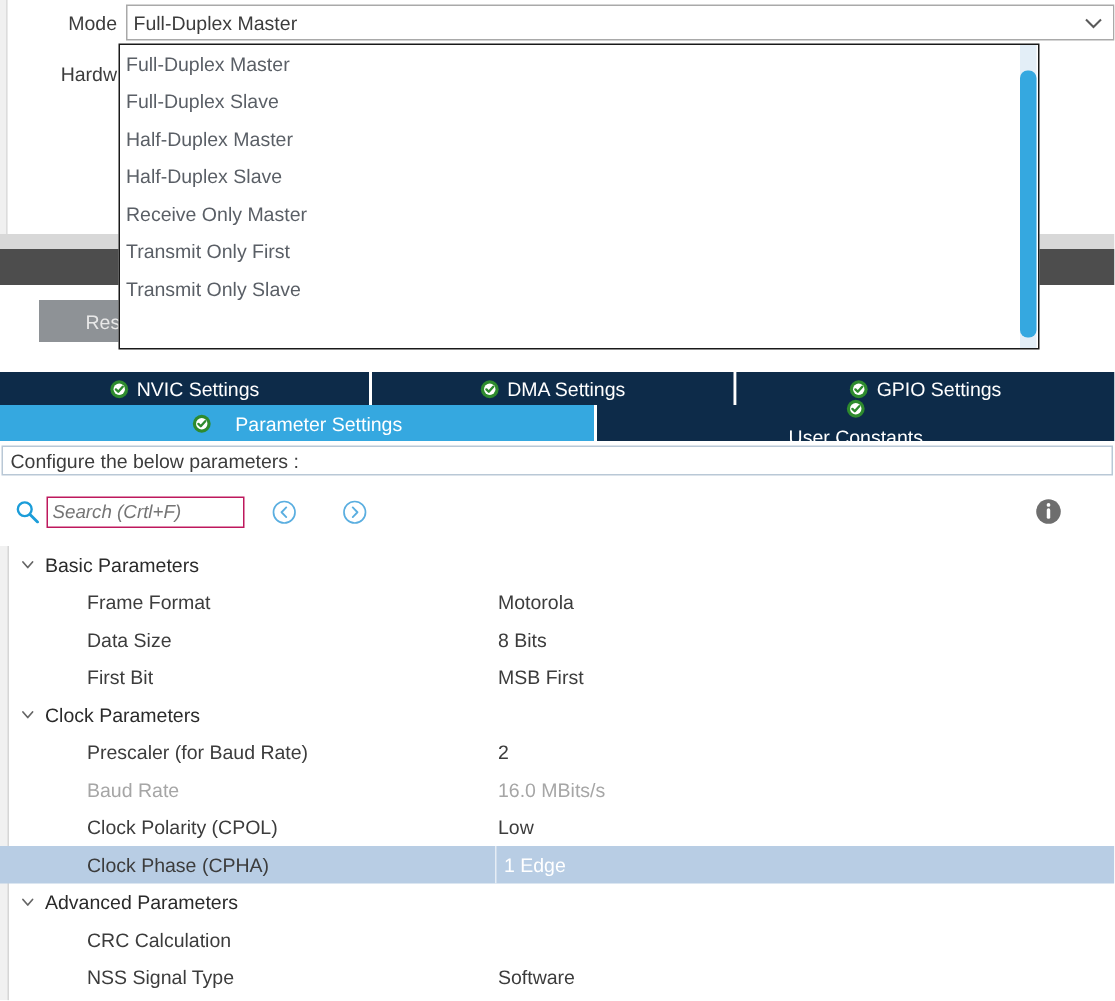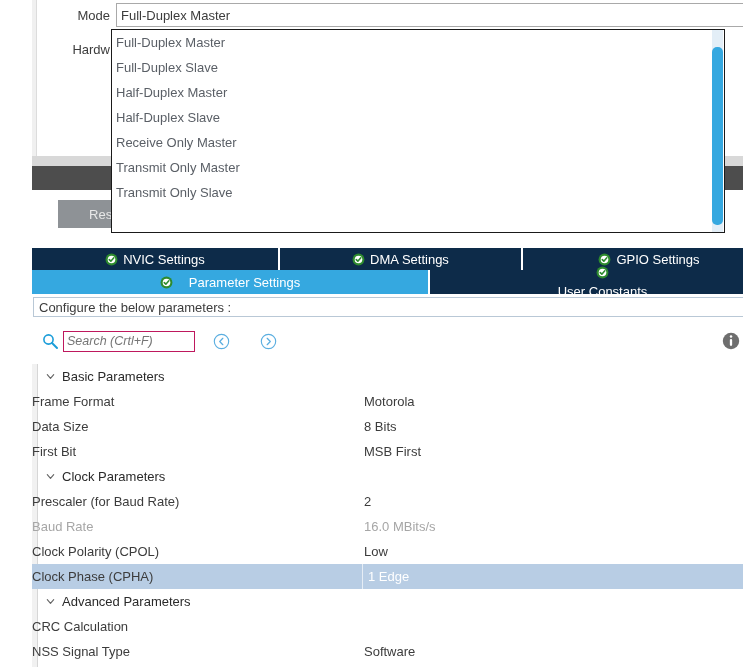--- a/index.html
+++ b/index.html
@@ -11,21 +11,21 @@
     width: 743px;
     height: 667px;
     overflow: hidden;
     font-family: "Liberation Sans", sans-serif;
     font-size: 13px;
     color: #3c3c3c;
     position: relative;
   }
 
   
-  #root { position: absolute; inset: 0; background: #ffffff; margin-left: 32px; }
+  #root { position: absolute; inset: 0; background: #ffffff; }
 
   .panel-edge-left {
     position: absolute; left: 0; top: 0; width: 4px; height: 156px;
     background: #f0f0f0; border-right: 1px solid #dcdcdc;
   }
 
   
   .form-row { position: absolute; display: flex; align-items: center; }
   #mode-row  { left: 0; top: 2px;  width: 743px; height: 26px; }
   #hw-row    { left: 0; top: 36px; width: 743px; height: 26px; }
@@ -191,21 +191,21 @@
   .twisty {
     width: 24px; display: flex; align-items: center; justify-content: center;
     margin-left: 6px; flex: none;
   }
   .twisty svg { display: block; }
 
   .p-group-label {
     color: #2a2a2a; font-size: 13px; white-space: nowrap;
   }
   .p-name {
-    width: 330px; box-sizing: border-box;
+    width: 330px; padding-left: 58px; box-sizing: border-box;
     color: #3c3c3c; white-space: nowrap; overflow: hidden;
   }
   .p-name.dim { color: #a6a6a6; }
   .p-value {
     flex: 1; color: #3c3c3c; white-space: nowrap; overflow: hidden;
     padding-left: 2px;
   }
   .p-value.dim { color: #a6a6a6; }
   .p-row.selected .p-value {
     color: #ffffff;
@@ -243,21 +243,21 @@
   <div class="band-white"></div>
   <div class="reset-button">Reset</div>
 
   <div id="mode-dropdown">
     <div id="dd-items">
         <div class="dd-item">Full-Duplex Master</div>
         <div class="dd-item">Full-Duplex Slave</div>
         <div class="dd-item">Half-Duplex Master</div>
         <div class="dd-item">Half-Duplex Slave</div>
         <div class="dd-item">Receive Only Master</div>
-        <div class="dd-item">Transmit Only Master</div>
+        <div class="dd-item">Transmit Only First</div>
         <div class="dd-item">Transmit Only Slave</div>
       </div>
     <div class="dd-scroll-track">
       <div class="dd-scroll-trough"></div>
       <div class="dd-scroll-thumb"></div>
     </div>
   </div>
 
   <div class="tabstrip" id="tabrow1">
       <div class="tab" style="width: 248px;">

